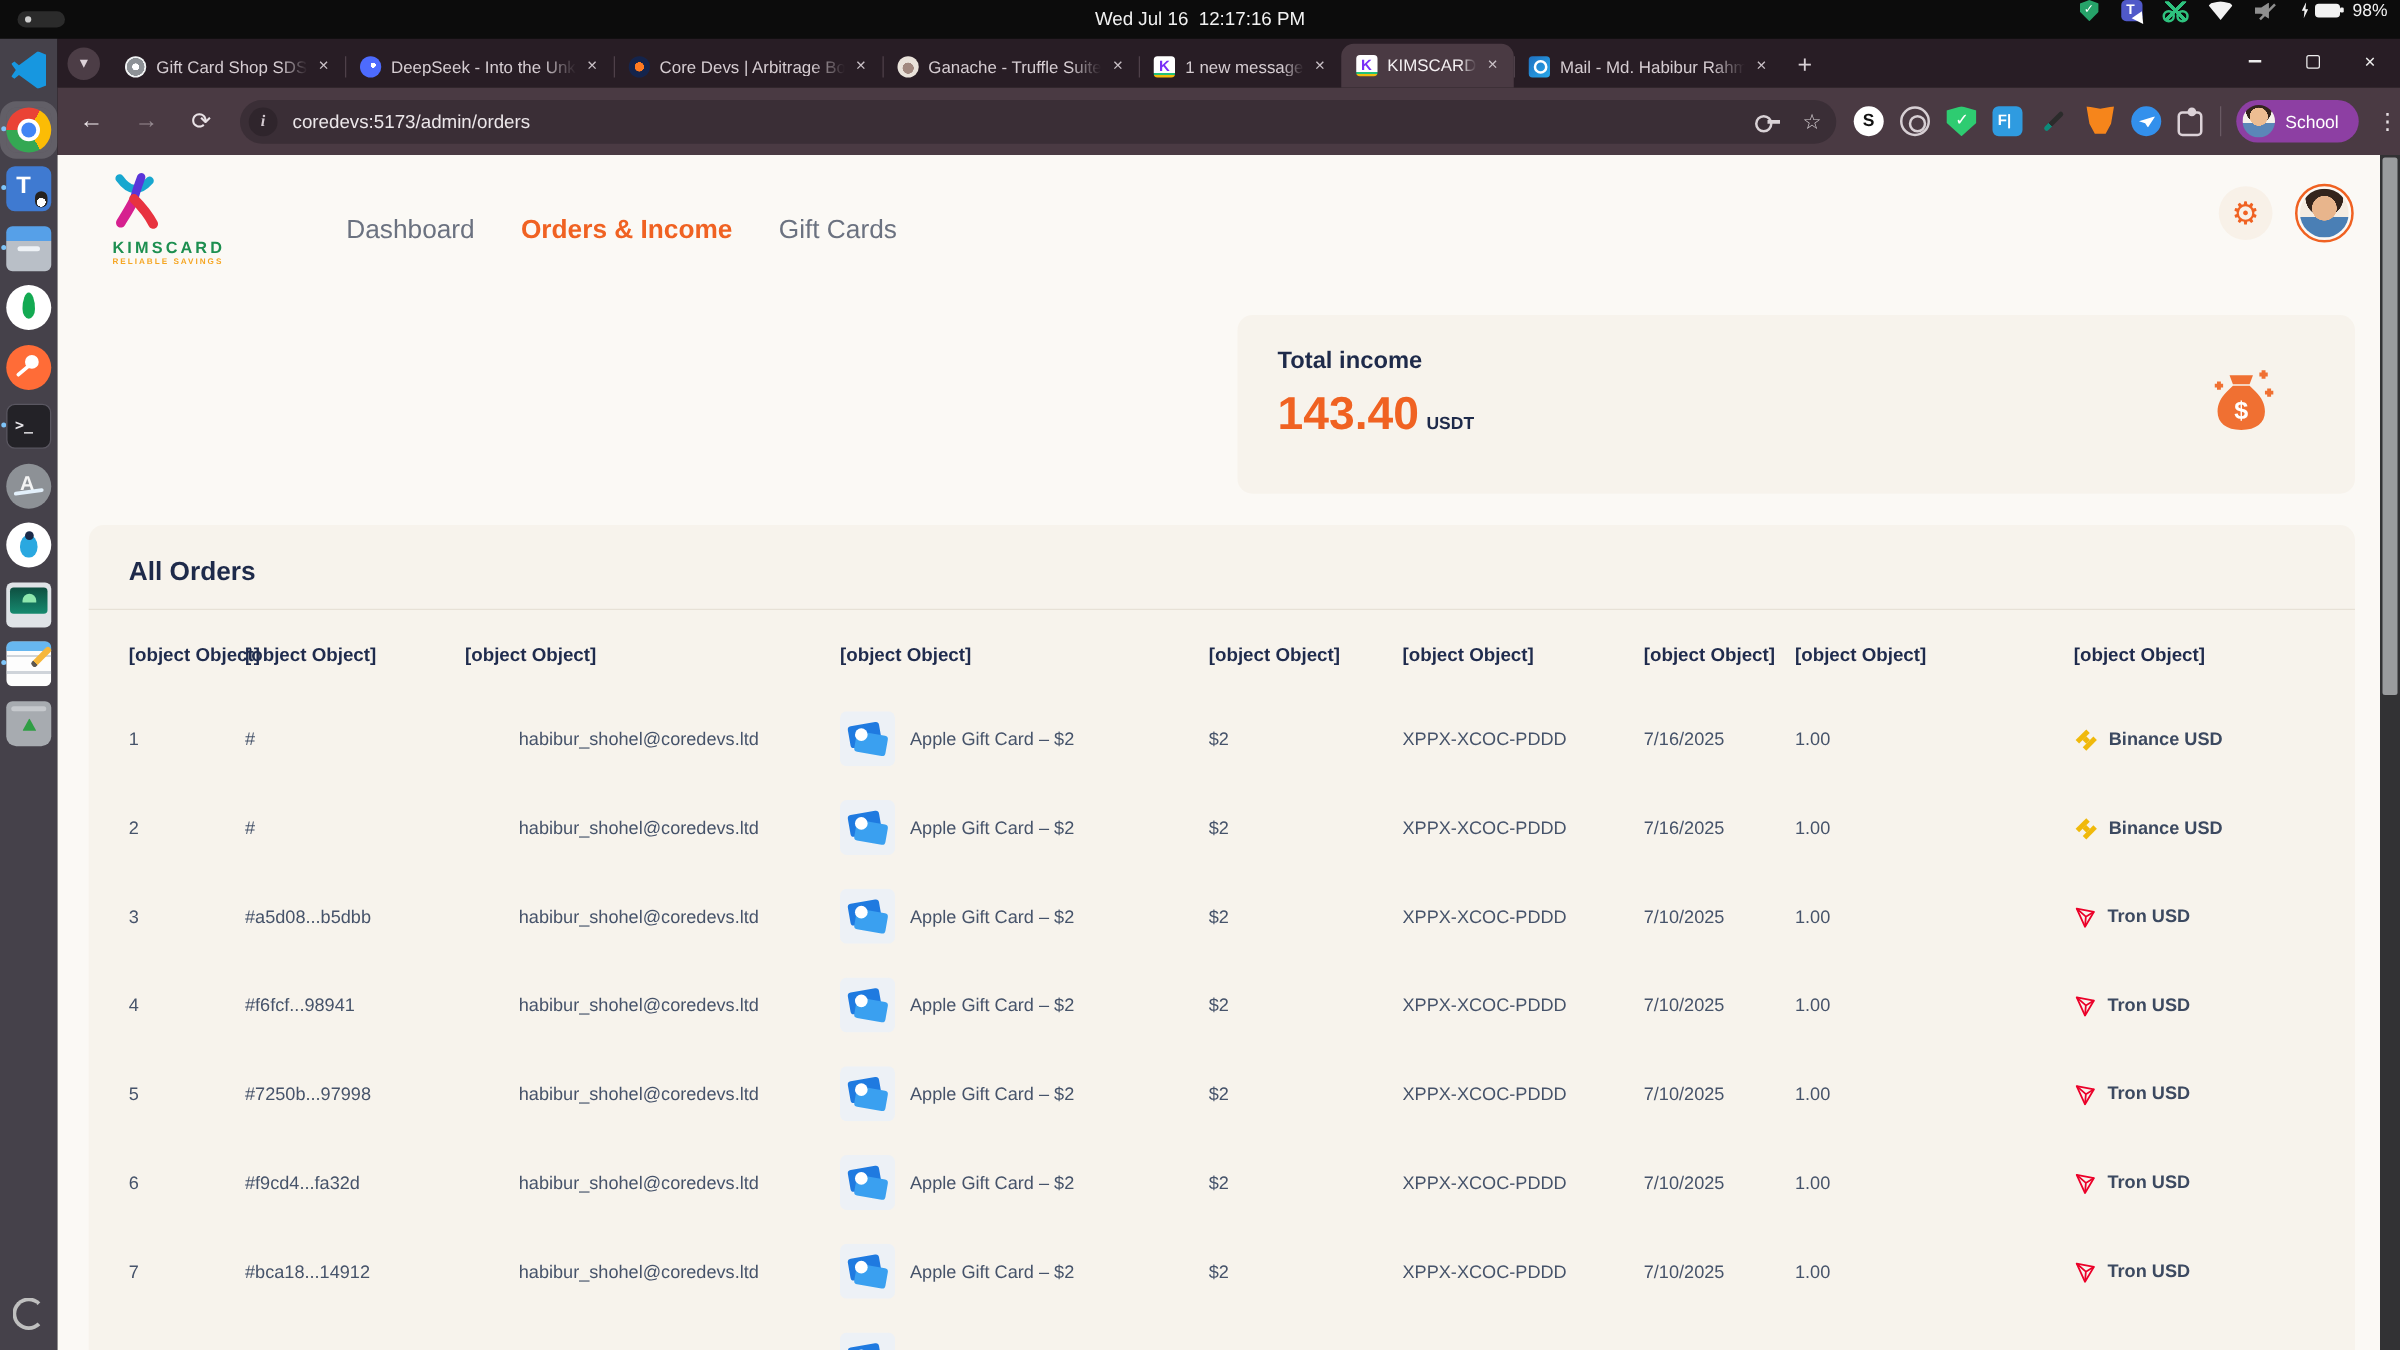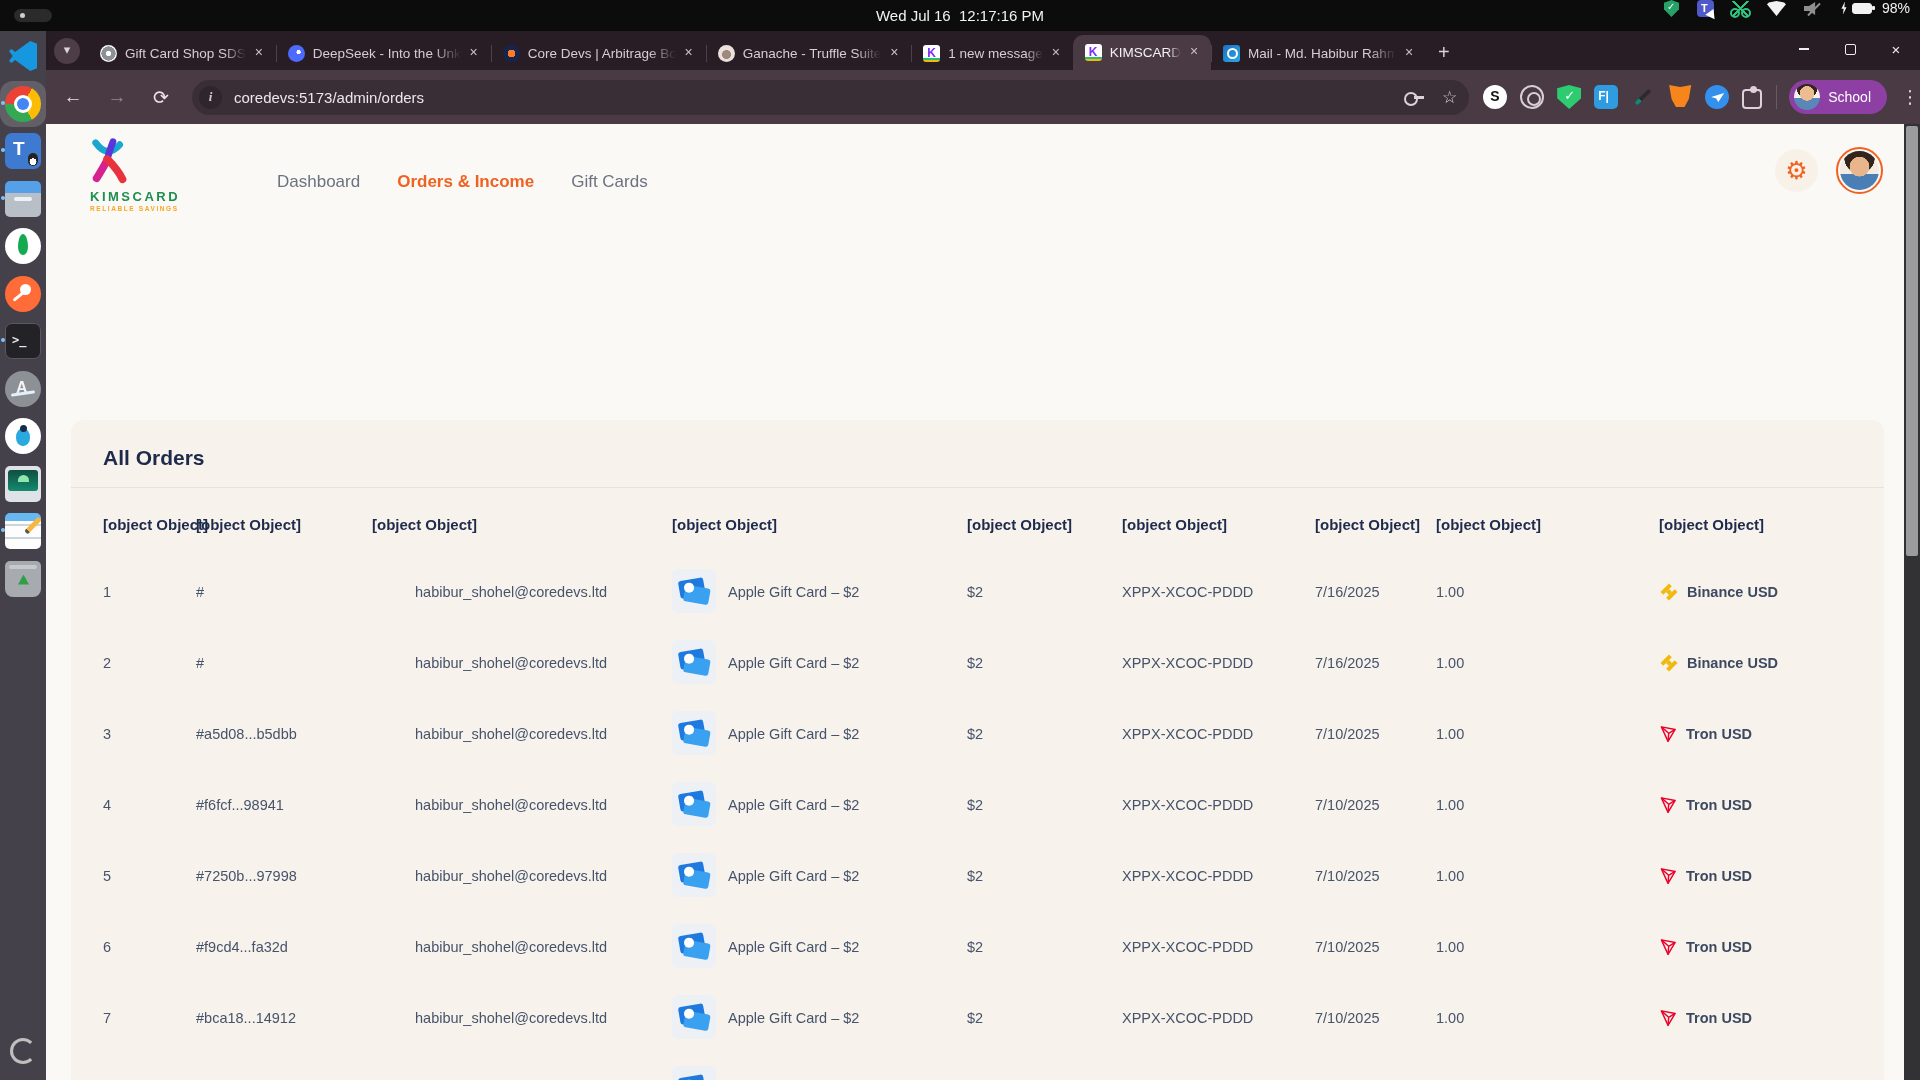--- a/index.html
+++ b/index.html
@@ -137,21 +137,21 @@
 
   
   .viewport { position:absolute; left:0; top:93px; width:1874px; height:956px; background:#fbf9f5; overflow:hidden; }
   .scrollbar-track { position:absolute; right:0; top:0; width:16px; height:100%; background:#323234; }
   .scrollbar-thumb { position:absolute; right:2px; top:2px; width:12px; height:430px; background:#9a9c9e; border-radius:2px; }
 
   
   .k-logo { position:absolute; left:44px; top:12px; width:120px; }
   .k-title { font-size:13px; font-weight:bold; letter-spacing:2.5px; color:#1d8f50; margin-top:1px; }
   .k-sub { font-size:6.5px; font-weight:bold; letter-spacing:1.6px; color:#f5a623; margin-top:1px; }
-  .main-nav { position:absolute; left:231px; top:48px; display:flex; gap:37px; font-size:17px; color:#6b7280; }
+  .main-nav { position:absolute; left:231px; top:48px; display:flex; gap:37px; font-size:21px; color:#6b7280; }
   .main-nav .nav-item[data-active="true"] { color:#f06222; font-weight:bold; }
   .gear-btn { position:absolute; left:1729px; top:25px; width:43px; height:43px; border-radius:50%; background:#f8f1e8; color:#f06222; font-size:25px; display:flex; align-items:center; justify-content:center; }
   .user-avatar { position:absolute; left:1790px; top:23px; width:47px; height:47px; border-radius:50%; border:2px solid #f06222; padding:2px; }
   .user-avatar .face { width:100%; height:100%; border-radius:50%;
      background:radial-gradient(circle at 50% 40%,#e8b58c 0 32%,transparent 33%),radial-gradient(circle at 50% 18%,#33241c 0 40%,transparent 41%),linear-gradient(#f4ece2 58%,#4a7fb5 58%); }
 
   
   .stat-card { position:absolute; top:128px; width:894px; height:143px; background:#f7f3ec; border-radius:12px; }
   .stat-card.c1 { left:25px; } .stat-card.c2 { left:944px; }
   .stat-label { position:absolute; left:32px; top:26px; font-size:19px; font-weight:bold; color:#1e2a4a; }
@@ -350,20 +350,34 @@
           <span class="nav-item" data-active="true">Orders &amp; Income</span>
           <span class="nav-item" data-active="false">Gift Cards</span>
         </div>
 
       <div class="gear-btn">⚙</div>
       <div class="user-avatar">
           <div class="face"></div>
         </div>
 
 
+      <div class="stat-card c2">
+        <div class="stat-label">Total income</div>
+        <div class="stat-value">
+          <span>143.40</span><span class="stat-unit">USDT</span>
+        </div>
+        <svg class="stat-icon" width="58" height="62" viewBox="0 0 26 26">
+          <path d="M10 6.5h6l2.2 2.2c2.1 2.1 3.3 4.4 3.3 7.1 0 4.1-3.1 6.6-8.5 6.6s-8.5-2.5-8.5-6.6c0-2.7 1.2-5 3.3-7.1z" fill="#F07032"></path>
+          <path d="M10 6L8.8 2.8h8.4L16 6z" fill="#F07032"></path>
+          <text x="13" y="18.4" font-size="9" fill="#fff" text-anchor="middle" font-weight="bold" font-family="Liberation Sans,sans-serif">$</text>
+          <path d="M3.5 6.5h3M5 5v3" stroke="#F07032" stroke-width="1.4"></path>
+          <path d="M21.5 9h3M23 7.5v3" stroke="#F07032" stroke-width="1.4"></path>
+          <path d="M19.5 2.5h3M21 1v3" stroke="#F07032" stroke-width="1.4"></path>
+        </svg>
+      </div>
 
       <div class="orders-panel">
         <div class="orders-title">All Orders</div>
         <div class="orders-divider"></div>
 
         <div class="thead">
 
         <span class="th">[object Object]</span>
             <span class="th">[object Object]</span>
             <span class="th">[object Object]</span>

